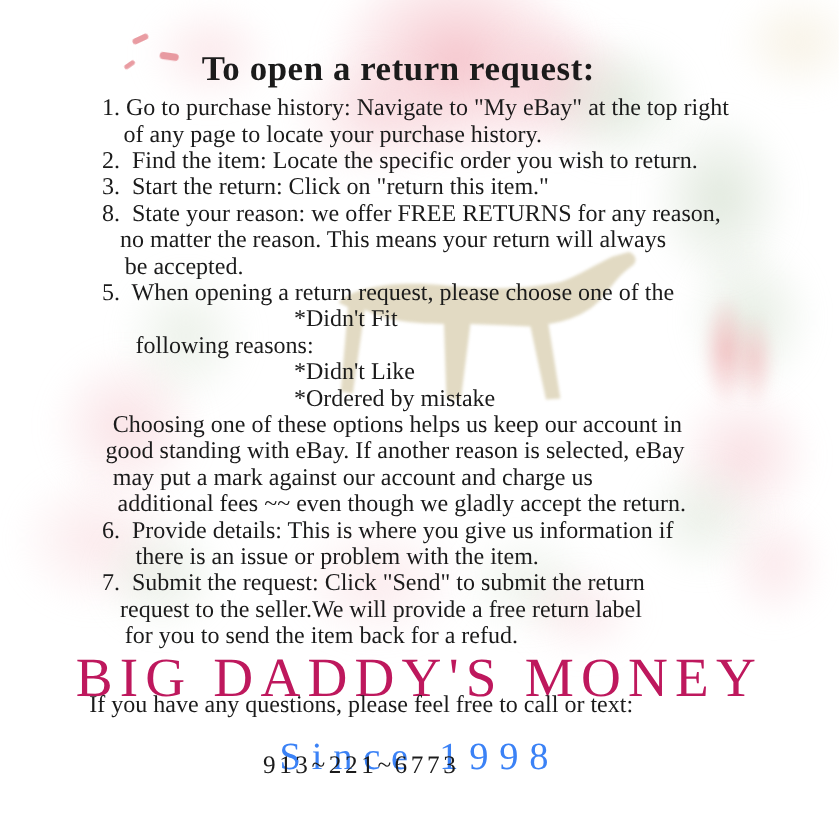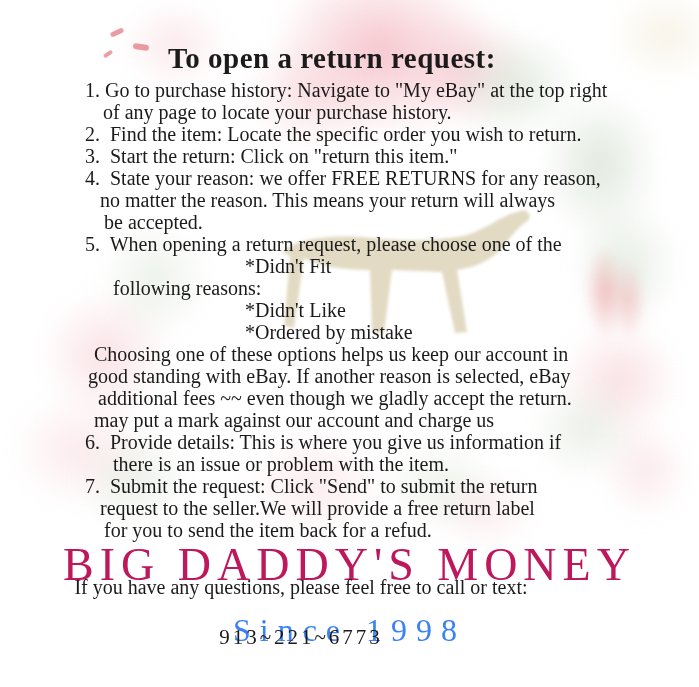--- a/index.html
+++ b/index.html
@@ -93,32 +93,32 @@
   <div class="wm-brand">BIG DADDY'S MONEY</div>
   <div class="wm-since">Since 1998</div>
 
   <h1 class="title">To open a return request:</h1>
 
   <div class="content">
     <div class="line in-n">1. Go to purchase history: Navigate to "My eBay" at the top right</div>
     <div class="line in-a">of any page to locate your purchase history.</div>
     <div class="line in-n">2.  Find the item: Locate the specific order you wish to return.</div>
     <div class="line in-n">3.  Start the return: Click on "return this item."</div>
-    <div class="line in-n">4.  State your reason: we offer FREE RETURNS for any reason,</div>
+    <div class="line in-n">8.  State your reason: we offer FREE RETURNS for any reason,</div>
     <div class="line in-b">no matter the reason. This means your return will always</div>
     <div class="line in-c">be accepted.</div>
     <div class="line in-n">5.  When opening a return request, please choose one of the</div>
     <div class="line in-r">*Didn't Fit</div>
     <div class="line in-d">following reasons:</div>
     <div class="line in-r">*Didn't Like</div>
     <div class="line in-r">*Ordered by mistake</div>
     <div class="line in-p">Choosing one of these options helps us keep our account in</div>
     <div class="line in-q">good standing with eBay. If another reason is selected, eBay</div>
+    <div class="line in-p">may put a mark against our account and charge us</div>
     <div class="line in-s">additional fees ~~ even though we gladly accept the return.</div>
-    <div class="line in-p">may put a mark against our account and charge us</div>
     <div class="line in-n">6.  Provide details: This is where you give us information if</div>
     <div class="line in-d">there is an issue or problem with the item.</div>
     <div class="line in-n">7.  Submit the request: Click "Send" to submit the return</div>
     <div class="line in-b">request to the seller.We will provide a free return label</div>
     <div class="line in-c">for you to send the item back for a refud.</div>
   </div>
 
   <div class="closing">
     <div class="closing-note">If you have any questions, please feel free to call or text:</div>
     <div class="phone">913~221~6773</div>

